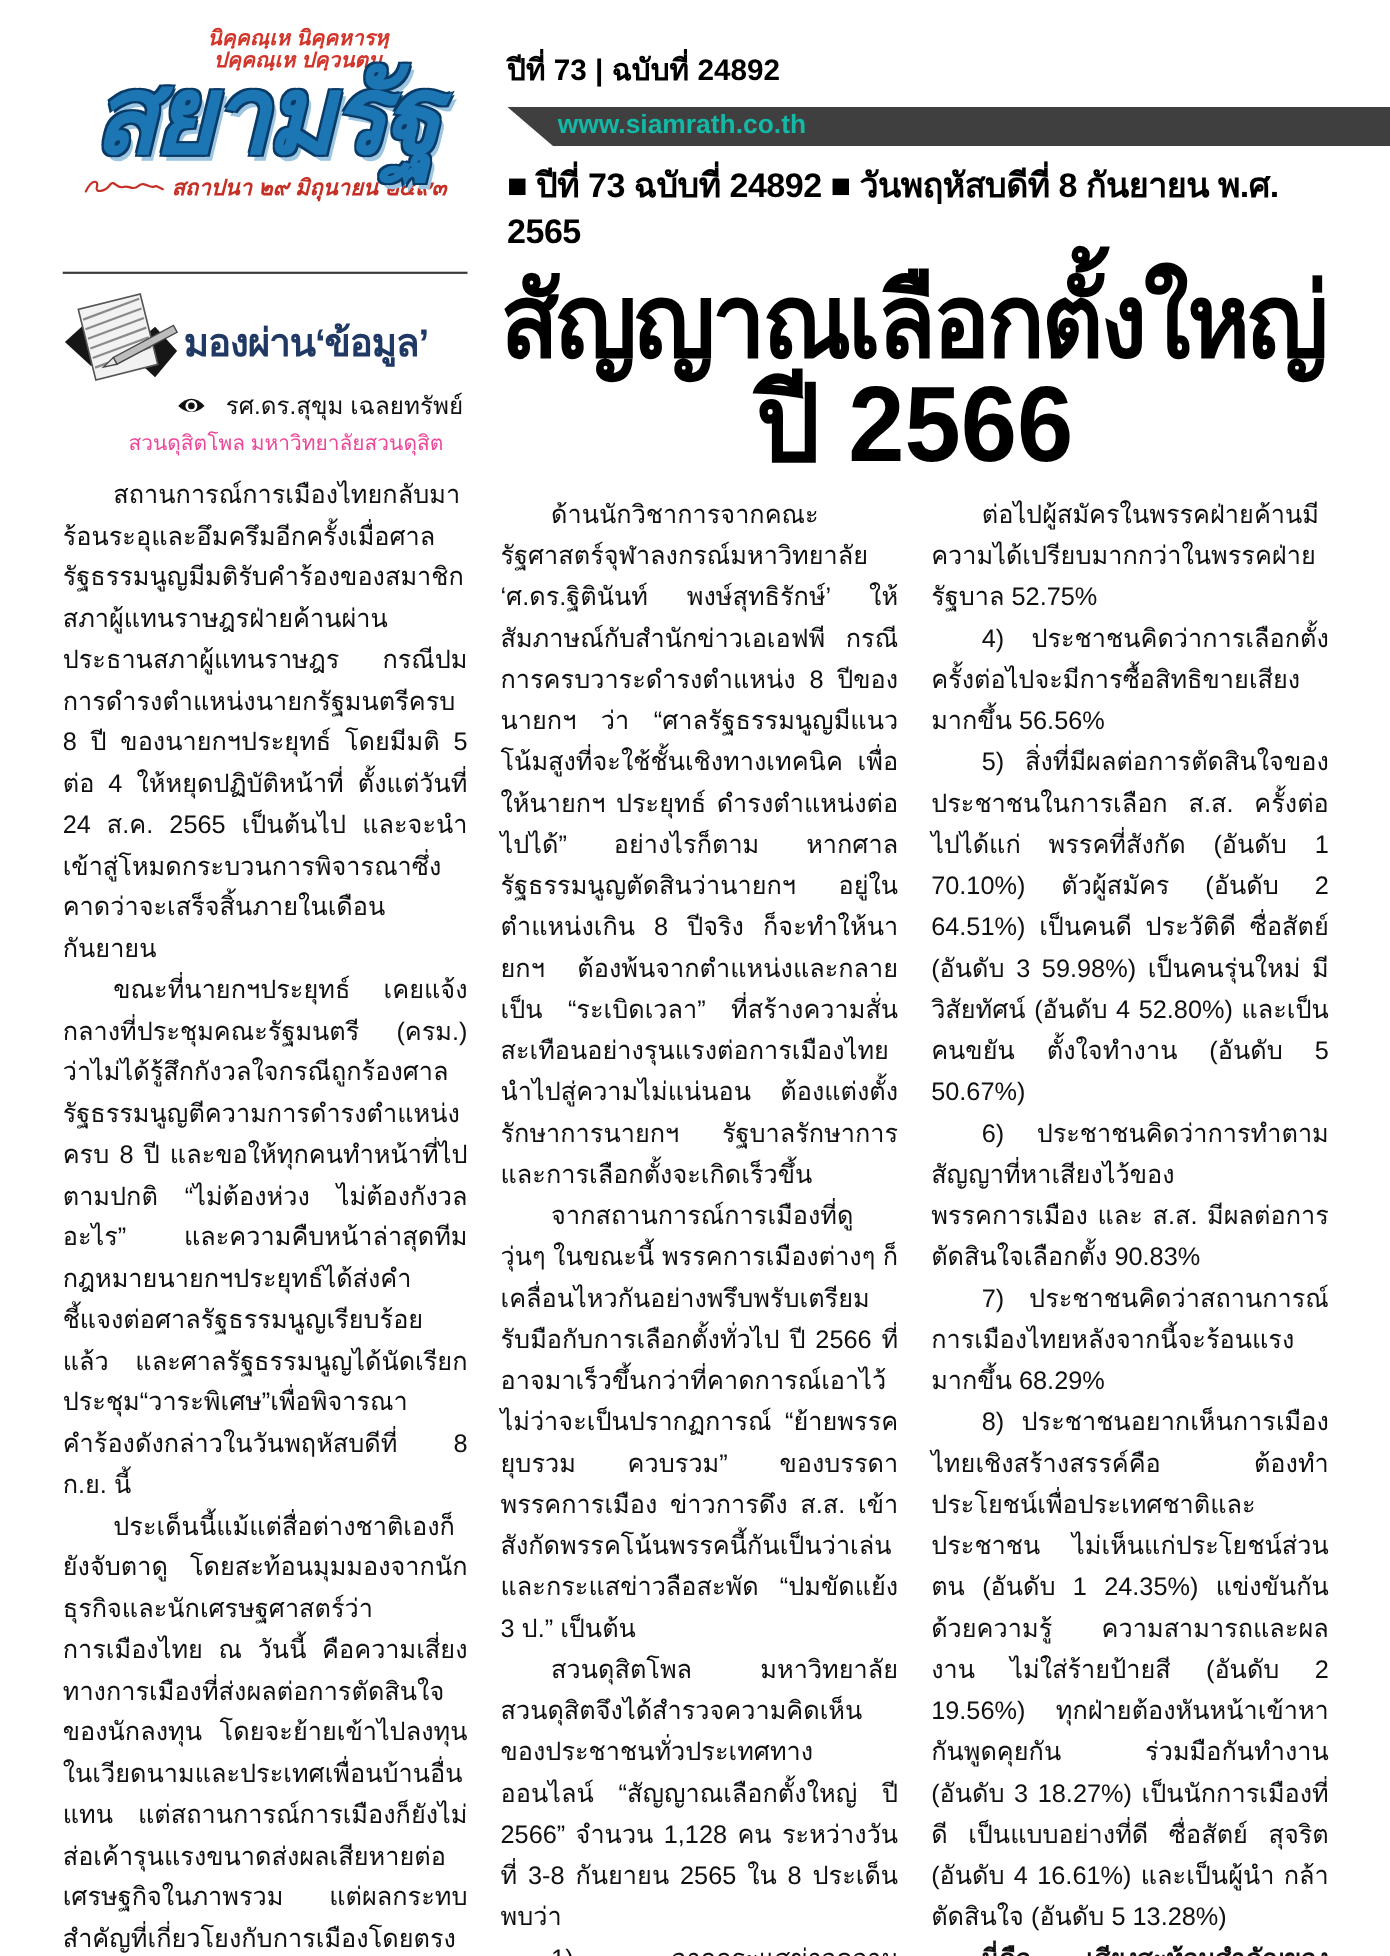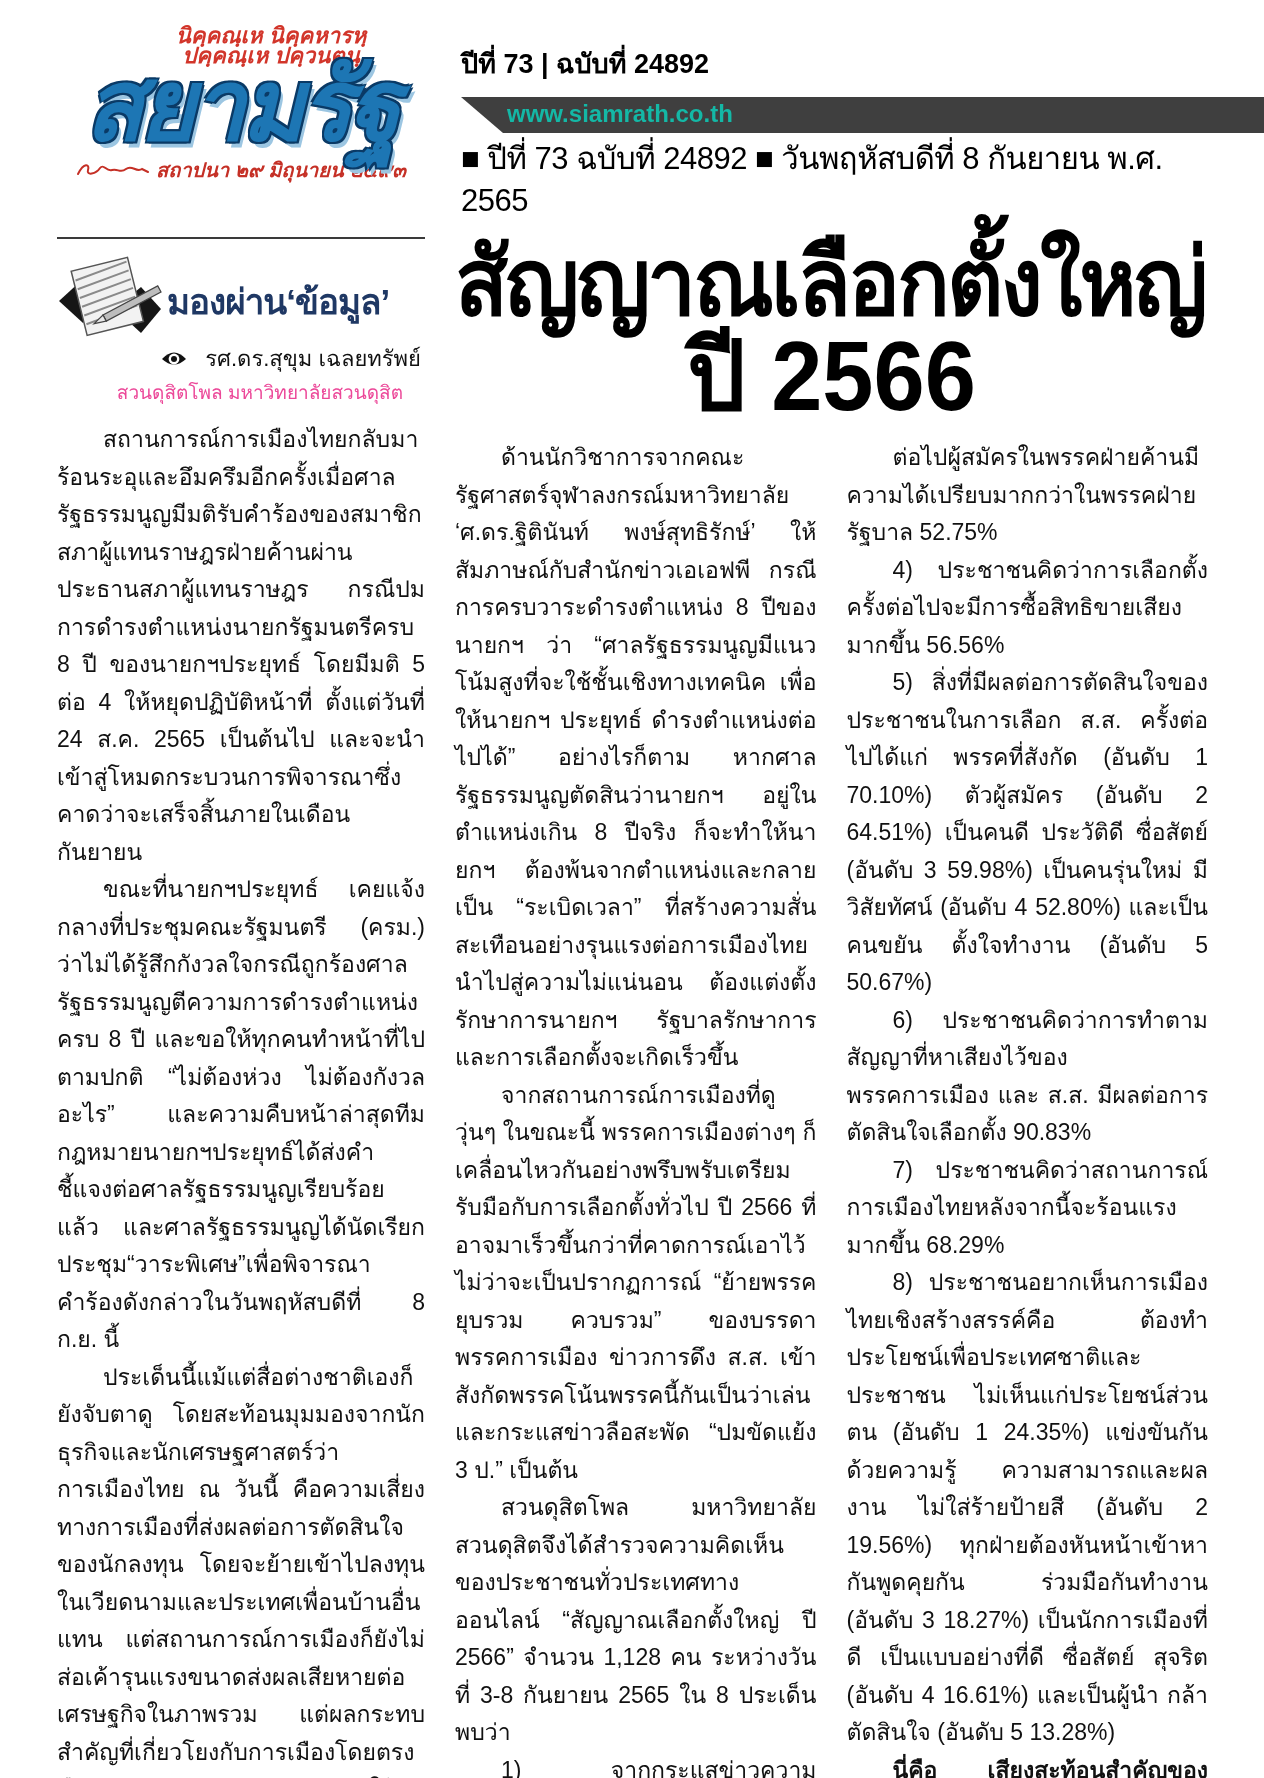--- a/index.html
+++ b/index.html
@@ -6,37 +6,37 @@
   body{
     width:1264px;min-height:1778px;
     font-family:"Liberation Sans","DejaVu Sans",sans-serif;
     color:#111;position:relative;overflow:hidden;
   }
   .page{padding:26px 56px 20px 57px;}
 
   
   .masthead{display:flex;align-items:flex-start;}
   .logo-block{width:368px;flex:0 0 368px;text-align:center;position:relative;}
-  .motto{color:#d2352a;font-weight:bold;font-style:italic;font-size:22px;line-height:20px;margin-left:60px;}
+  .motto{color:#d2352a;font-weight:bold;font-style:italic;font-size:19px;line-height:20px;margin-left:60px;}
   .logo-text{
     font-size:96px;line-height:92px;font-weight:900;font-style:italic;
     color:#1d76b4;letter-spacing:-4px;
     text-shadow:2px 2px 0 #0a3a66,-2px -2px 0 #0a3a66,2px -2px 0 #0a3a66,-2px 2px 0 #0a3a66,4px 5px 0 #9cc6e2;
     transform:scaleY(1.04);margin-top:-6px;
   }
   .founded-line{color:#c53026;font-size:20px;font-weight:bold;font-style:italic;margin-top:2px;display:flex;align-items:center;justify-content:center;gap:6px;}
 
   .header-right{flex:1;padding-left:36px;padding-top:16px;}
   .issue-line{font-weight:bold;font-size:27px;letter-spacing:0;color:#000000;}
   .web-bar{
     background:#3f3f3f;color:#14b8a6;font-weight:bold;font-size:24px;
     margin-top:12px;margin-right:-56px;padding:3px 19px 5px 46px;
     clip-path:polygon(0 0,100% 0,100% 100%,42px 100%);
   }
-  .date-line{font-weight:400;font-size:31px;color:#000;letter-spacing:-0.5px;}
+  .date-line{font-weight:700;font-size:31px;color:#000;margin-top:10px;letter-spacing:-0.5px;}
 
   
   .content{display:flex;margin-top:18px;}
   .left-col{width:368px;flex:0 0 368px;border-top:2px solid #3a3a3a;padding-top:10px;}
   .right-cols{flex:1;padding-left:30px;}
 
   
   .column-head{margin-bottom:14px;}
   .ch-row{display:flex;align-items:center;}
   .ch-icon{width:108px;height:104px;flex:0 0 108px;}

